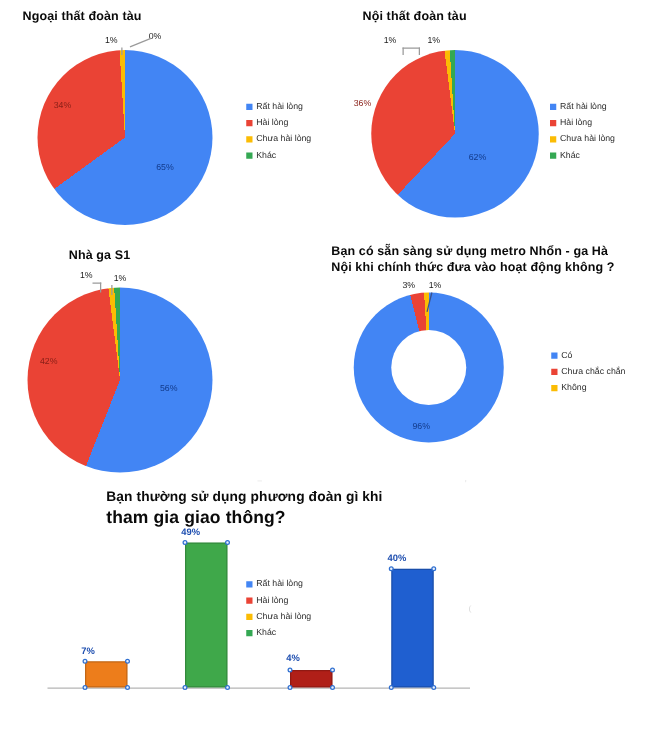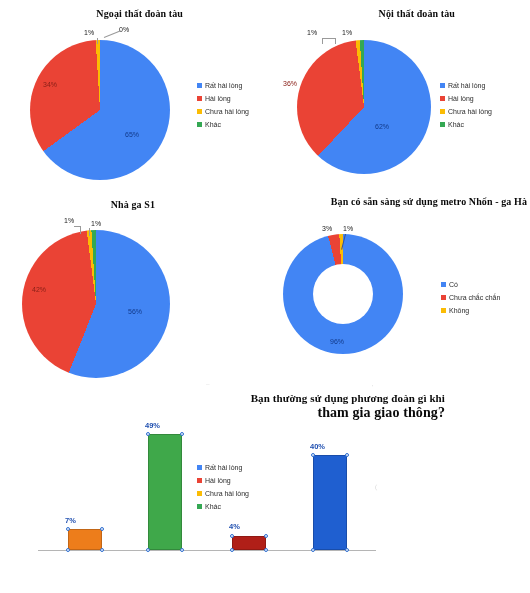--- a/index.html
+++ b/index.html
@@ -13,22 +13,22 @@
     position: relative;
     overflow: hidden;
     font-family: "Liberation Sans", sans-serif;
     color: #000;
   }
   .panel {
     position: absolute;
   }
   .chart-title {
     position: absolute;
-    text-align: right;
-    font-family: Liberation Serif, serif;
+    text-align: left;
+    font-family: Liberation Sans, sans-serif;
     font-weight: bold;
     font-size: 10px;
     line-height: 12px;
     color: #0a0a0a;
     letter-spacing: 0.1px;
   }
   .pie-wrap {
     position: absolute;
   }
   .pie {
@@ -254,20 +254,21 @@
     <div class="legend-row">
       <span class="legend-swatch" style="background:#34A853;"></span>
       <span class="legend-text">Khác</span>
     </div>
   </div>
 </div>
 
 <div class="panel" id="chart-4" style="left:265px;top:190px;width:265px;height:185px;">
 
   <div class="chart-title" style="left:0px;top:6px;width:262px;">Bạn có sẵn sàng sử dụng metro Nhổn - ga Hà</div>
+  <div class="chart-title" style="left:0px;top:19px;width:262px;">Nội khi chính thức đưa vào hoạt động không ?</div>
 
   <div class="pie-wrap" style="left:18px;top:44px;width:120px;height:120px;">
     <div class="pie" style="left:0;top:0;width:120px;height:120px;
                 background: conic-gradient(
                   from 0deg,
                   #4285F4 0deg 345.6deg,
                   #EA4335 345.6deg 356.4deg,
                   #FBBC04 356.4deg 360deg);">
     </div>
     <div class="donut-hole" style="left:30px;top:30px;width:60px;height:60px;"></div>

